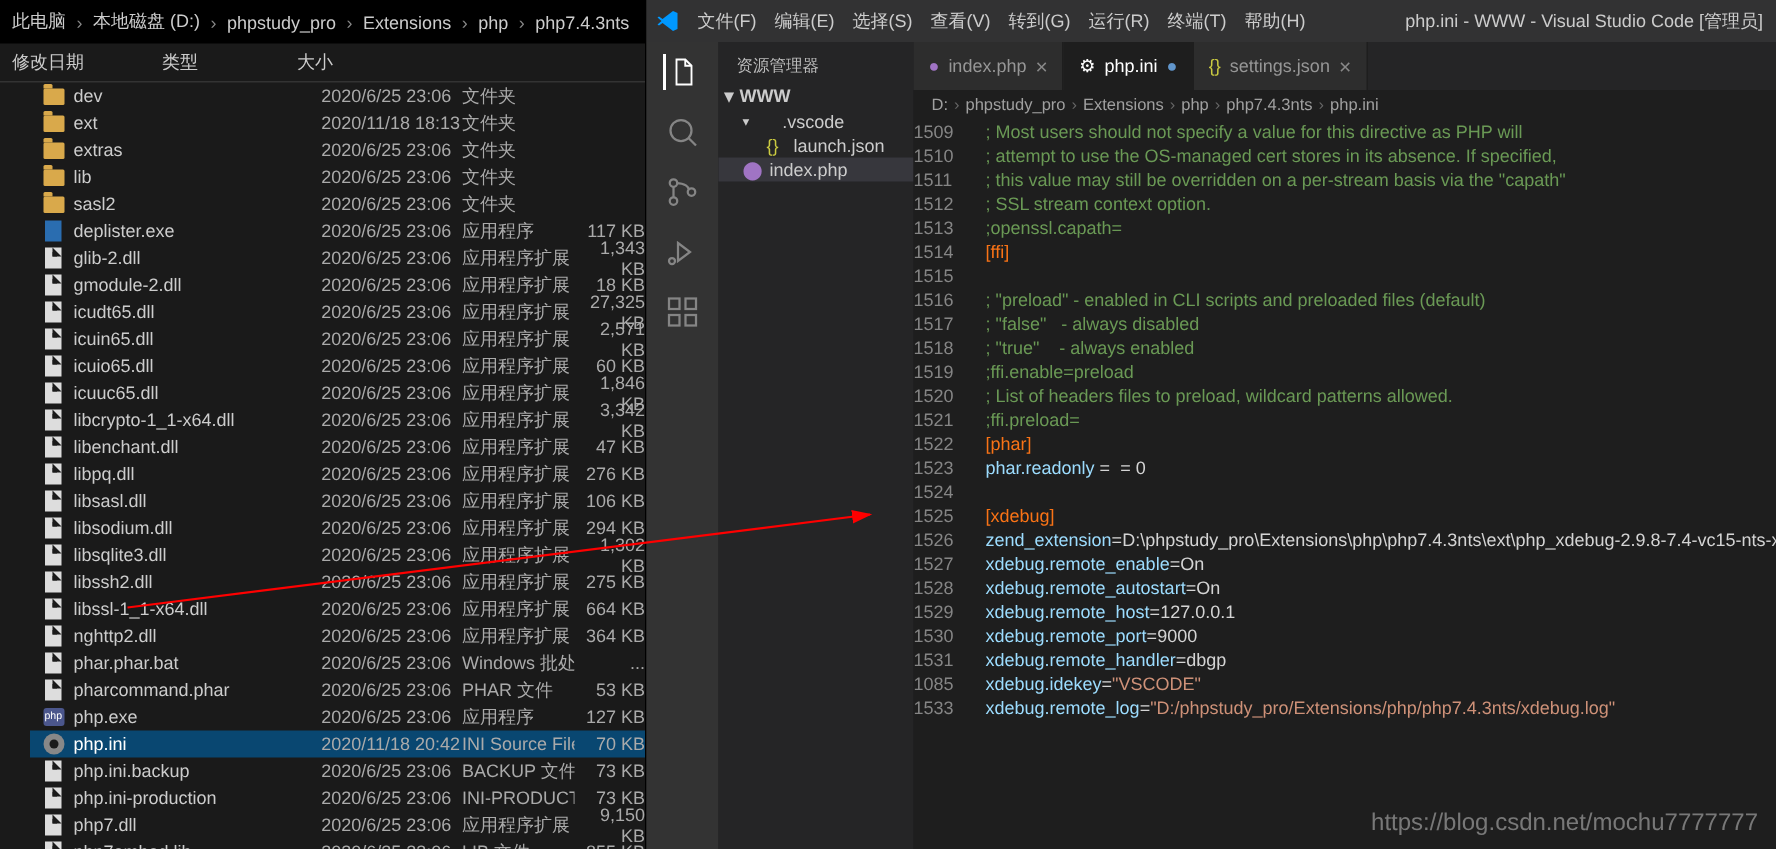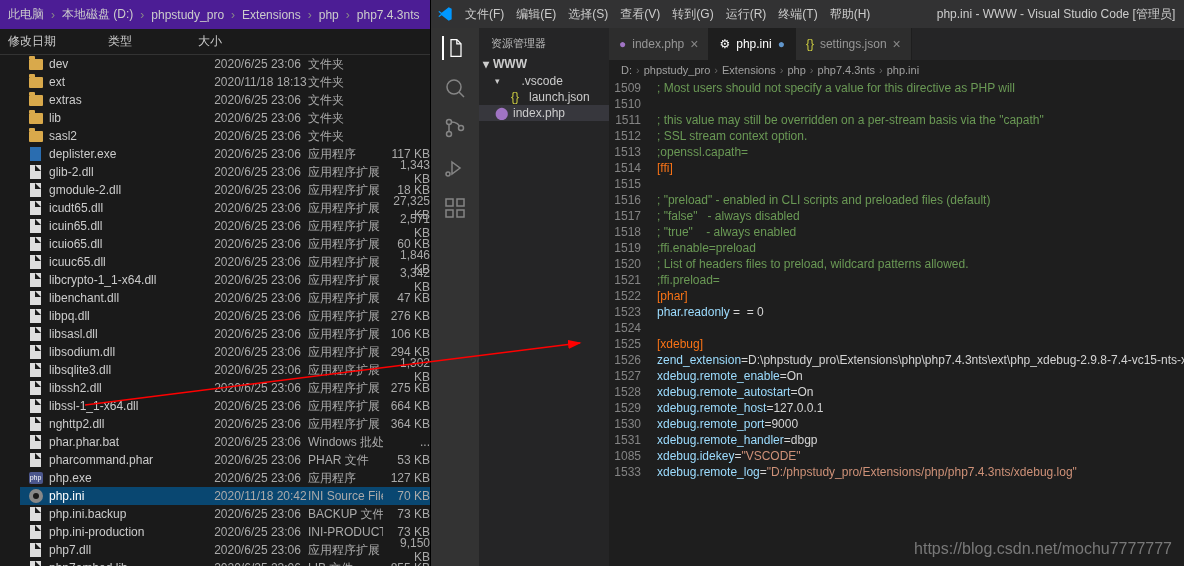--- a/index.html
+++ b/index.html
@@ -1,19 +1,19 @@
 <!DOCTYPE html>
 <html><head>
 <meta charset="utf-8">
 <style>
 * { margin: 0; padding: 0; box-sizing: border-box; font-family: "Segoe UI", Tahoma, sans-serif; }
 body { background: #1e1e1e; color: #ccc; font-size: 12px; width: 1184px; height: 566px; overflow: hidden; position: relative; }
 .layout { display: flex; height: 100%; }
 .explorer { width: 431px; background: #1a1a1a; display: flex; flex-direction: column; border-right: 1px solid #000; }
-.exp-header { display: flex; align-items: center; padding: 6px 8px; background: #4c1d95; gap: 4px; font-size: 12px; }
+.exp-header { display: flex; align-items: center; padding: 6px 8px; background: #000000; gap: 4px; font-size: 12px; }
 .exp-header .crumb { color: #ccc; }
 .exp-header .sep { color: #888; padding: 0 3px; }
 .exp-cols { display: flex; padding: 4px 0; border-bottom: 1px solid #333; font-size: 12px; color: #ccc; }
 .exp-cols > div { padding: 0 8px; }
 .c-name { width: 200px; }
 .c-date { width: 100px; }
 .c-type { width: 80px; }
 .c-size { width: 50px; text-align: right; }
 .exp-rows { flex: 1; overflow: hidden; margin-left: 20px; }
 .row { display: flex; align-items: center; height: 18px; font-size: 12px; cursor: default; padding-left: 8px; }
@@ -50,21 +50,21 @@
 .sb-file-ic { width: 14px; height: 14px; display: inline-block; }
 .editor { flex: 1; display: flex; flex-direction: column; background: #1e1e1e; }
 .tabs { height: 32px; display: flex; background: #252526; }
 .tab { padding: 0 10px; display: flex; align-items: center; gap: 6px; font-size: 12px; color: #969696; background: #2d2d2d; border-right: 1px solid #1e1e1e; cursor: pointer; }
 .tab.active { background: #1e1e1e; color: #fff; }
 .tab .dot { color: #6196cc; }
 .tab .close { color: #888; font-size: 14px; }
 .crumbs { padding: 4px 12px; font-size: 11px; color: #a0a0a0; display: flex; gap: 4px; align-items: center; }
 .code { flex: 1; padding: 0 0 0 0; font-family: Consolas, monospace; font-size: 12px; line-height: 16px; overflow: hidden; }
 .ln { display: flex; }
-.gut { width: 48px; text-align: right; padding-right: 16px; color: #858585; user-select: none; }
+.gut { width: 48px; padding-right: 16px; color: #858585; user-select: none; }
 .txt { white-space: pre; }
 .c-comment { color: #6a9955; }
 .c-sect { color: #f97316; }
 .c-key { color: #9cdcfe; }
 .c-eq { color: #d4d4d4; }
 .c-val { color: #d4d4d4; }
 .c-str { color: #ce9178; }
 .watermark { position: absolute; bottom: 8px; right: 12px; color: #888; font-size: 16px; opacity: 0.85; }
 .arrow-svg { position: absolute; top: 0; left: 0; pointer-events: none; }
 </style>
@@ -465,20 +465,21 @@
             <span style="color: rgb(102, 102, 102);">›</span>
             <span>php.ini</span>
           </div>
         <div class="code" id="code">
             <div class="ln">
               <span class="gut">1509</span>
               <span class="txt"><span class="c-comment">; Most users should not specify a value for this directive as PHP will</span></span>
             </div>
             <div class="ln">
               <span class="gut">1510</span>
+              <span class="txt"><span class="c-comment">; attempt to use the OS-managed cert stores in its absence. If specified,</span></span>
             </div>
             <div class="ln">
               <span class="gut">1511</span>
               <span class="txt"><span class="c-comment">; this value may still be overridden on a per-stream basis via the "capath"</span></span>
             </div>
             <div class="ln">
               <span class="gut">1512</span>
               <span class="txt"><span class="c-comment">; SSL stream context option.</span></span>
             </div>
             <div class="ln">

